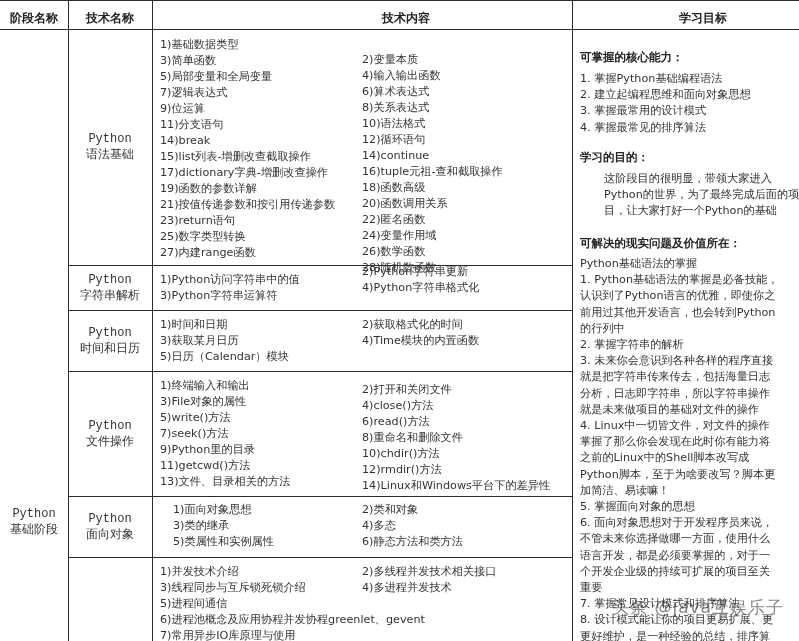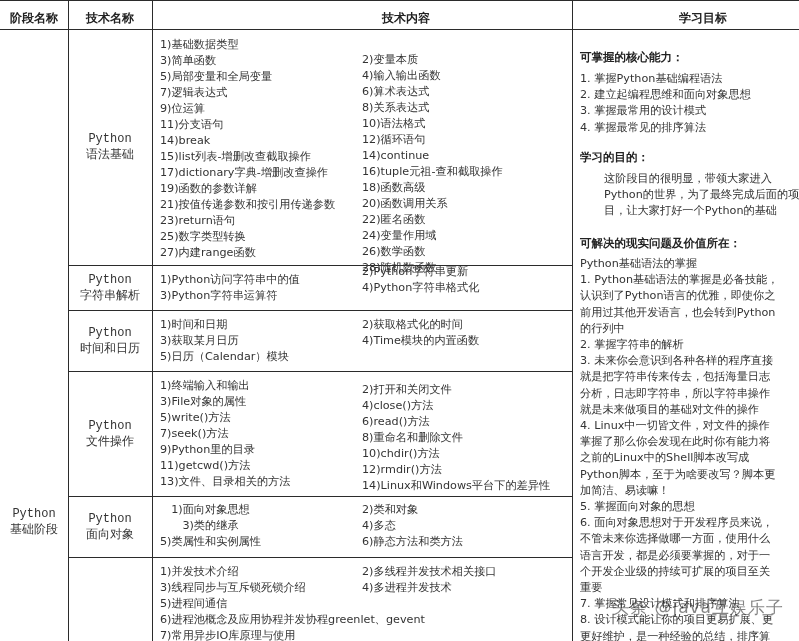--- a/index.html
+++ b/index.html
@@ -125,21 +125,21 @@
 <div class="txt" style="left:362px;top:382px;">
   <div>2)打开和关闭文件</div>
   <div>4)close()方法</div>
   <div>6)read()方法</div>
   <div>8)重命名和删除文件</div>
   <div>10)chdir()方法</div>
   <div>12)rmdir()方法</div>
   <div>14)Linux和Windows平台下的差异性</div>
 </div>
 
-<div class="txt" style="left:160px;top:502px;text-align:center;">
+<div class="txt" style="left:173px;top:502px;">
   <div>1)面向对象思想</div>
   <div>3)类的继承</div>
   <div>5)类属性和实例属性</div>
 </div>
 <div class="txt" style="left:362px;top:502px;">
   <div>2)类和对象</div>
   <div>4)多态</div>
   <div>6)静态方法和类方法</div>
 </div>
 

